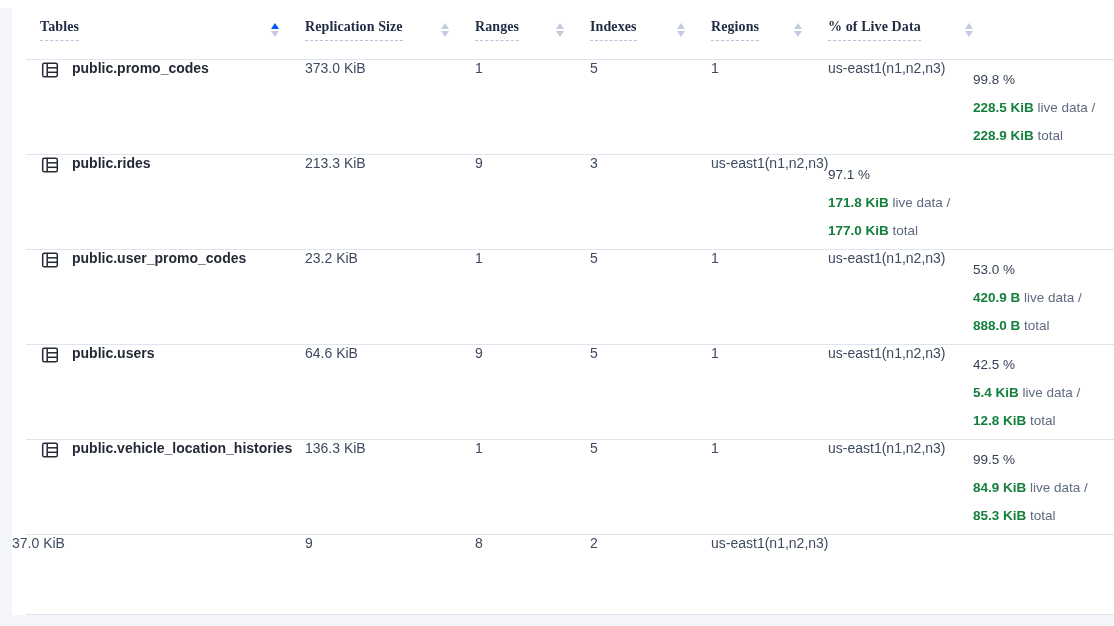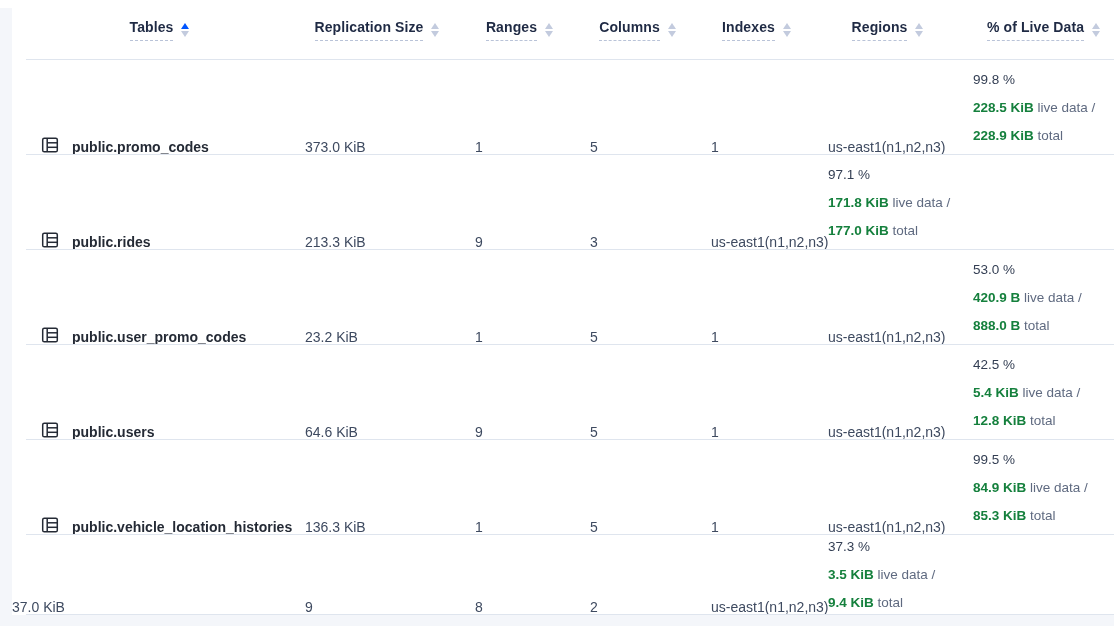--- a/index.html
+++ b/index.html
@@ -15,39 +15,39 @@
     position:relative;
   }
   .grid-row::after {
     content:""; position:absolute; left:14px; right:0; bottom:0;
     border-bottom:1px solid #dfe5ee;
   }
 
   
   .thead { height:60px; }
   .th {
-    display:flex; align-items:center; justify-content:center;
-    padding:0 26px 0 0; overflow:hidden;
+    display:flex; align-items:center; justify-content:space-between;
+    padding:0 26px 0 0; overflow:hidden;font-family:Liberation Serif, serif;
   }
   .th:first-child { padding-left:28px; }
   .th:last-child { padding-right:0; }
   .th-label {
     font-size:14px; font-weight:700; color:#1f2a44; letter-spacing:.1px;
     border-bottom:1px dashed #b9c3d8; padding-bottom:5px; white-space:nowrap; cursor:pointer;
   }
   .sort { display:flex; flex-direction:column; align-items:center; cursor:pointer; flex:none; margin-left:8px; }
   .tri { width:0; height:0; border-left:4.5px solid transparent; border-right:4.5px solid transparent; display:block; }
   .tri.up   { border-bottom:6px solid #c3cbde; margin-bottom:2px; }
   .tri.down { border-top:6px solid #c3cbde; }
   .tri.up.active { border-bottom-color:#0055ff; }
 
   
   .trow { height:95px; }
   .trow:last-child { height:80px; }
-  .td { display:flex; align-items:flex-end; font-size:14px; color:#3e4a60; white-space:nowrap; }
+  .td { display:flex; align-items:flex-start; font-size:14px; color:#3e4a60; white-space:nowrap; }
   .td.name-cell { padding-left:28px; gap:12px; cursor:pointer; }
   .table-name { font-weight:700; color:#242a35; font-size:14px; }
   .tbl-icon { flex:none; width:20px; height:20px; }
   .live-cell { flex-direction:column; align-items:flex-start; justify-content:center; line-height:20px; font-size:13.5px;gap:8px; }
   .live-pct { color:#333e53; }
   .live-line { color:#5f6a80; }
   .live-line b { color:#15803d; font-weight:700; }
 </style>
 </head>
 <body>
@@ -72,27 +72,20 @@
           </span>
       </div>
       <div class="th">
         <span class="th-label">Ranges</span>
         <span class="sort">
             <i class="tri up"></i>
             <i class="tri down"></i>
           </span>
       </div>
       <div class="th">
-        <span class="th-label">Columns</span>
-        <span class="sort">
-            <i class="tri up"></i>
-            <i class="tri down"></i>
-          </span>
-      </div>
-      <div class="th">
         <span class="th-label">Indexes</span>
         <span class="sort">
             <i class="tri up"></i>
             <i class="tri down"></i>
           </span>
       </div>
       <div class="th">
         <span class="th-label">Regions</span>
         <span class="sort">
             <i class="tri up"></i>
@@ -217,22 +210,17 @@
       <span class="live-line"><b>85.3 KiB</b><span> total</span></span>
     </div>
   </div>
 
   <div class="grid-row trow">
     <div class="td">37.0 KiB</div>
     <div class="td">9</div>
     <div class="td">8</div>
     <div class="td">2</div>
     <div class="td">us-east1(n1,n2,n3)</div>
-    <div class="td live-cell">
-      <span class="live-pct">37.3 %</span>
-      <span class="live-line"><b>3.5 KiB</b><span> live data /</span></span>
-      <span class="live-line"><b>9.4 KiB</b><span> total</span></span>
-    </div>
   </div>
 </div>
 
   </div>
 </div>
 
 </body></html>

